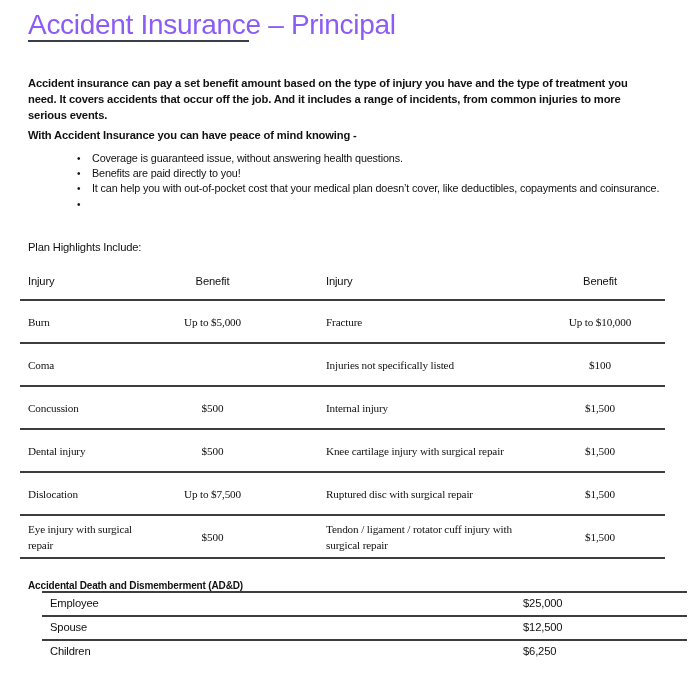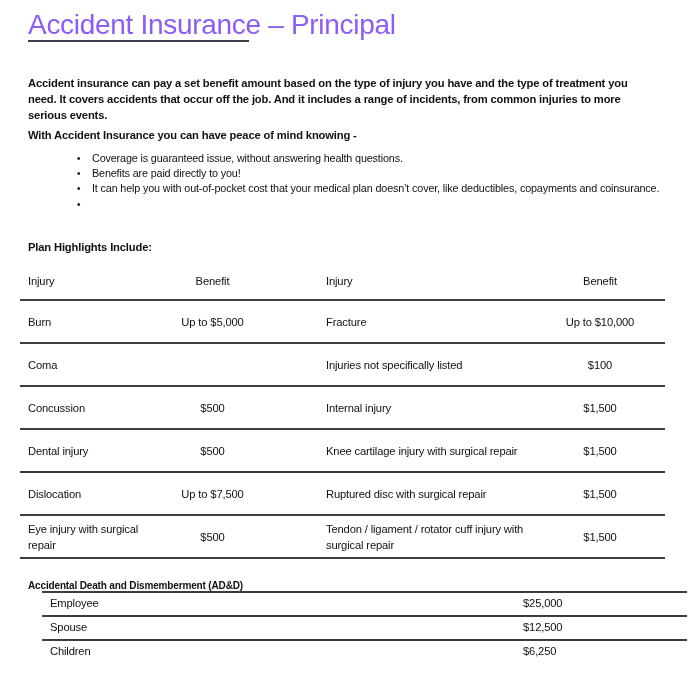--- a/index.html
+++ b/index.html
@@ -26,27 +26,27 @@
     .bullets {
       position: absolute; left: 74px; top: 151px; width: 590px; list-style: none;
       font-size: 10.8px; line-height: 15.2px; letter-spacing: -0.15px;
     }
     .bullets li { position: relative; padding-left: 18px; }
     .bullets li .dot {
       position: absolute; left: 3px; top: 0; font-size: 10px;
     }
     .plan-head {
       position: absolute; left: 28px; top: 241px;
-      font-size: 11.2px; font-weight: bold; letter-spacing: -0.15px; white-space: nowrap;
+      font-size: 11.2px; font-weight: normal; letter-spacing: -0.15px; white-space: nowrap;
     }
 
     .hl-table { position: absolute; left: 20px; top: 262px; width: 645px; }
     .hl-row { position: relative; width: 645px; border-bottom: 2px solid #3d3d3d; font-size: 11.2px; letter-spacing: -0.15px; }
     .hl-row.header { height: 39px; }
-    .hl-row.body { height: 43px; }
+    .hl-row.body { height: 43px; font-family: Liberation Serif, serif; }
     .hl-cell { position: absolute; top: 0; height: 100%; display: flex; align-items: center; line-height: 16px; }
     .c1 { left: 8px; width: 120px; }
     .c2 { left: 130px; width: 125px; justify-content: center; text-align: center; }
     .c3 { left: 306px; width: 205px; }
     .c4 { left: 520px; width: 120px; justify-content: center; text-align: center; }
     .hl-row.header .hl-cell { align-items: flex-start; padding-top: 11px; }
 
     .add-head {
       position: absolute; left: 28px; top: 580px;
       font-size: 10px; font-weight: bold; letter-spacing: -0.15px; white-space: nowrap;

